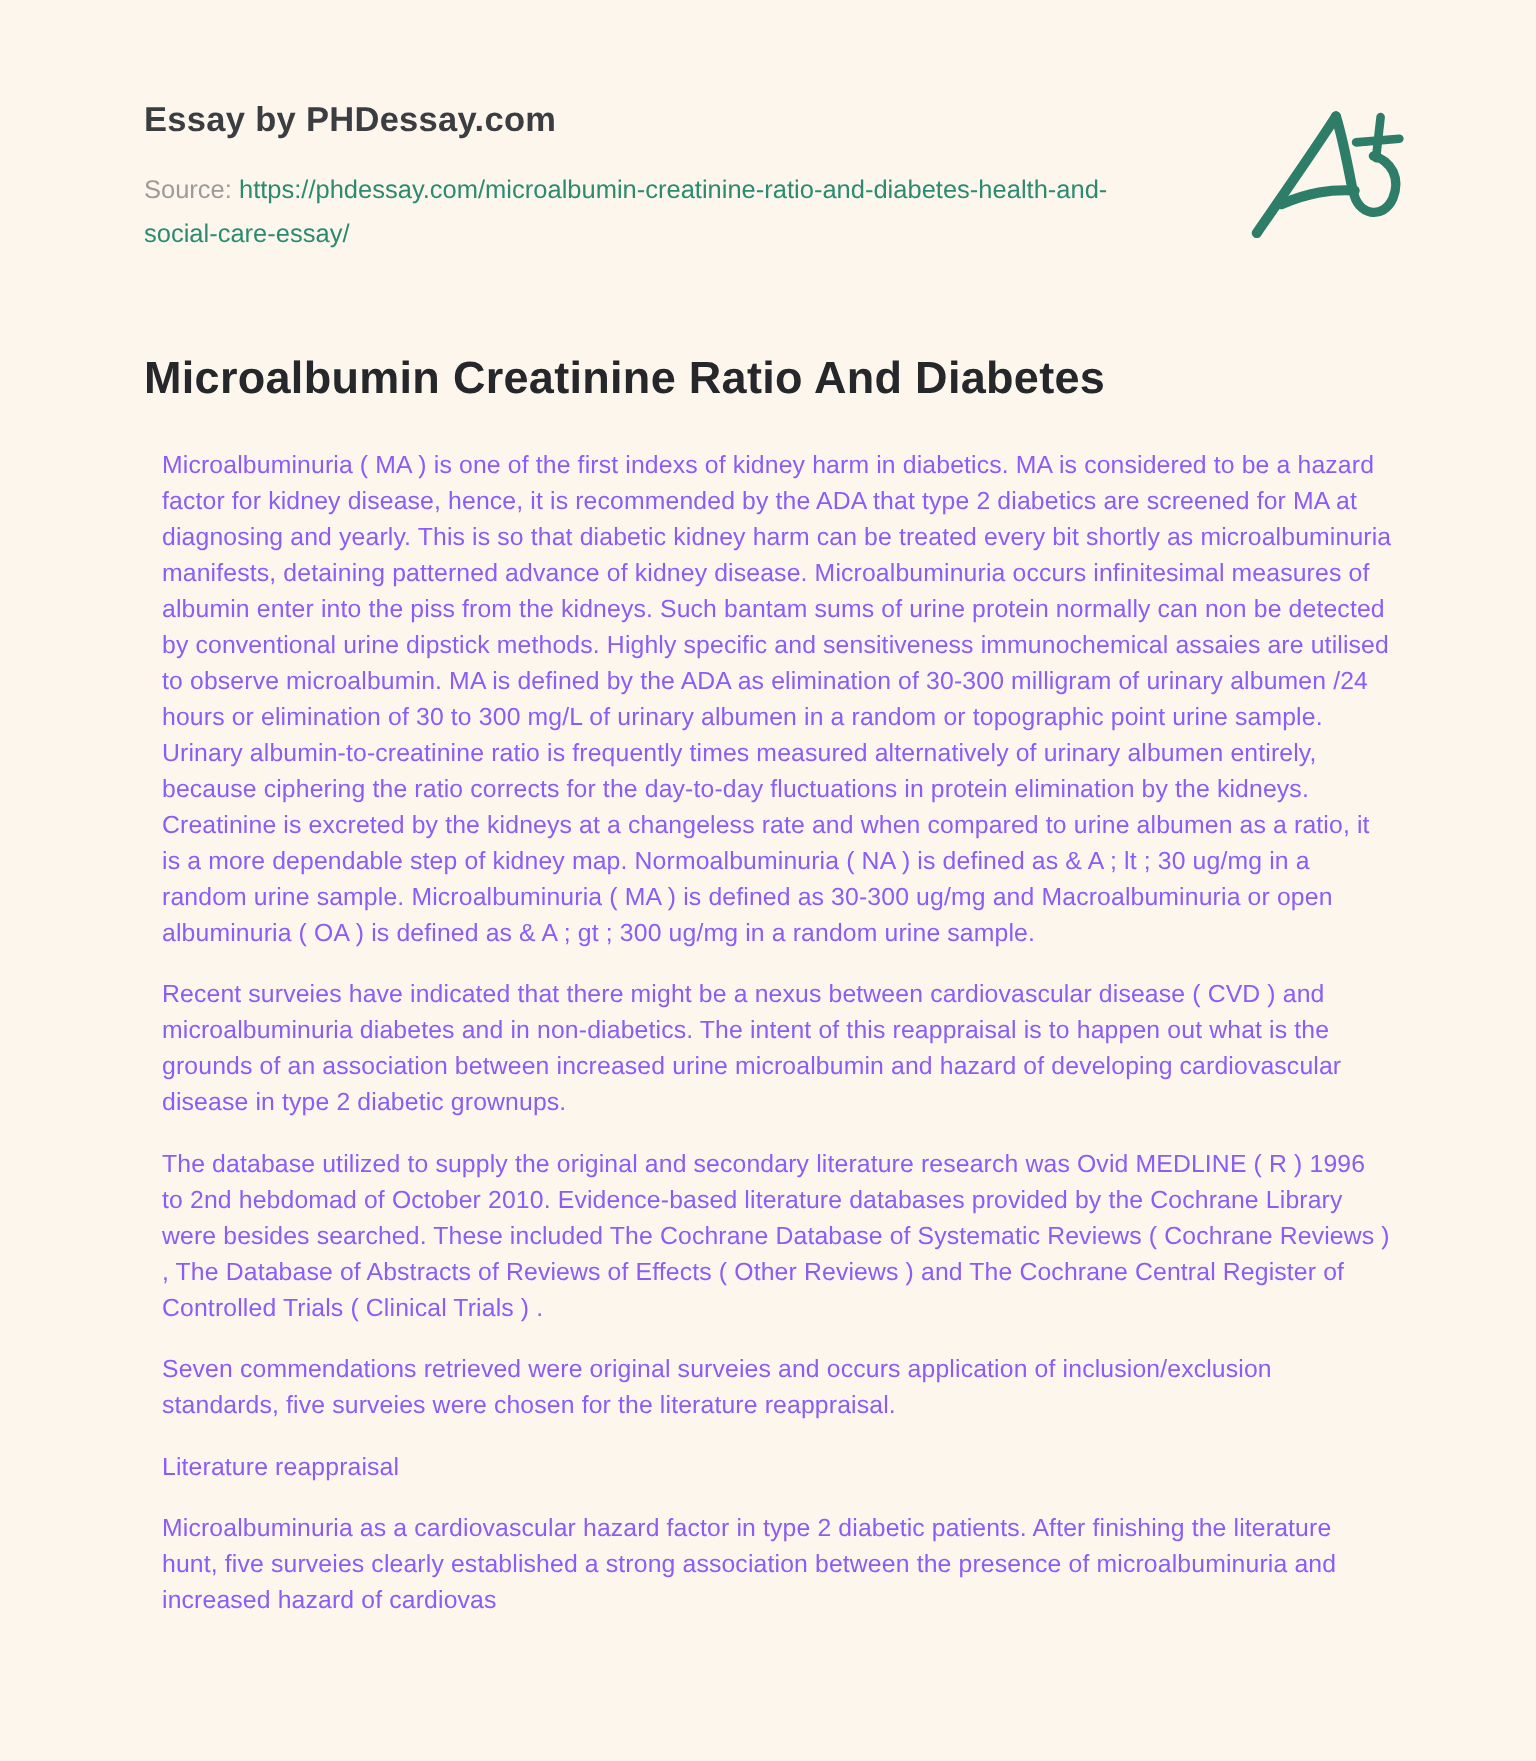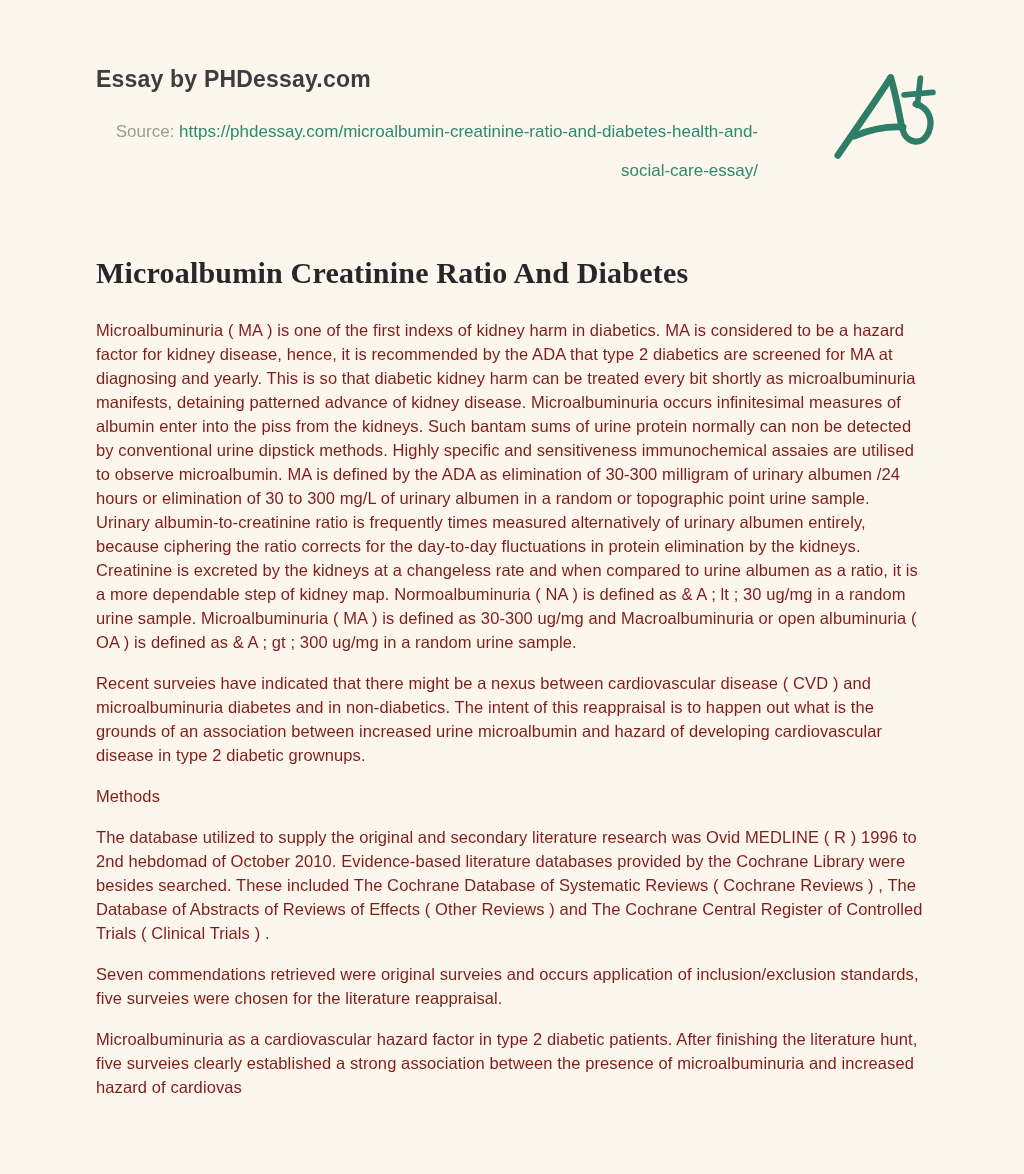--- a/index.html
+++ b/index.html
@@ -27,25 +27,24 @@
     font-size: 23px;
     font-weight: 700;
     color: #3c3d41;
     letter-spacing: 0.2px;
     line-height: 26px;
   }
   .source {
     margin: 20px 0 0 0;
     max-width: 662px;
     font-size: 17px;
-    line-height: 39px;
+    line-height: 29px;
     color: #9c9b97;
     overflow-wrap: anywhere;
     word-break: break-word;
-    text-align: right;
   }
   .source-url {
     color: #2b8a70;
     text-decoration: none;
     cursor: pointer;
   }
   .logo {
     flex: 0 0 auto;
     margin-top: 2px;
     margin-right: -8px;
@@ -55,27 +54,26 @@
     width: 108px;
     height: 96px;
   }
   .essay-title {
     margin: 64px 0 26px 0;
     font-size: 30px;
     line-height: 38px;
     font-weight: 700;
     color: #26272b;
     letter-spacing: 0.2px;
-    font-family: Liberation Serif, serif;
   }
   .essay-body p {
-    margin: 0 0 17px 0;
+    margin: 0 0 17px 12px;
     font-size: 16.5px;
     line-height: 24px;
-    color: #7f1d1d;
+    color: #8b5cf6;
     letter-spacing: 0.1px;
   }
 </style>
 </head>
 <body>
 
 <div class="page">
 
   <header class="page-header">
     <div class="header-text">
@@ -102,24 +100,24 @@
     </div>
   </header>
 
   <main class="essay-body">
     <h1 class="essay-title">Microalbumin Creatinine Ratio And Diabetes</h1>
 
     <p>Microalbuminuria ( MA ) is one of the first indexs of kidney harm in diabetics. MA is considered to be a hazard factor for kidney disease, hence, it is recommended by the ADA that type 2 diabetics are screened for MA at diagnosing and yearly. This is so that diabetic kidney harm can be treated every bit shortly as microalbuminuria manifests, detaining patterned advance of kidney disease. Microalbuminuria occurs infinitesimal measures of albumin enter into the piss from the kidneys. Such bantam sums of urine protein normally can non be detected by conventional urine dipstick methods. Highly specific and sensitiveness immunochemical assaies are utilised to observe microalbumin. MA is defined by the ADA as elimination of 30-300 milligram of urinary albumen /24 hours or elimination of 30 to 300 mg/L of urinary albumen in a random or topographic point urine sample. Urinary albumin-to-creatinine ratio is frequently times measured alternatively of urinary albumen entirely, because ciphering the ratio corrects for the day-to-day fluctuations in protein elimination by the kidneys. Creatinine is excreted by the kidneys at a changeless rate and when compared to urine albumen as a ratio, it is a more dependable step of kidney map. Normoalbuminuria ( NA ) is defined as &amp; A ; lt ; 30 ug/mg in a random urine sample. Microalbuminuria ( MA ) is defined as 30-300 ug/mg and Macroalbuminuria or open albuminuria ( OA ) is defined as &amp; A ; gt ; 300 ug/mg in a random urine sample.</p>
 
     <p>Recent surveies have indicated that there might be a nexus between cardiovascular disease ( CVD ) and microalbuminuria diabetes and in non-diabetics. The intent of this reappraisal is to happen out what is the grounds of an association between increased urine microalbumin and hazard of developing cardiovascular disease in type 2 diabetic grownups.</p>
 
-    <p>Methods</p>
 
     <p>The database utilized to supply the original and secondary literature research was Ovid MEDLINE ( R ) 1996 to 2nd hebdomad of October 2010. Evidence-based literature databases provided by the Cochrane Library were besides searched. These included The Cochrane Database of Systematic Reviews ( Cochrane Reviews ) , The Database of Abstracts of Reviews of Effects ( Other Reviews ) and The Cochrane Central Register of Controlled Trials ( Clinical Trials ) .</p>
 
 
     <p>Seven commendations retrieved were original surveies and occurs application of inclusion/exclusion standards, five surveies were chosen for the literature reappraisal.</p>
 
+    <p>Literature reappraisal</p>
 
     <p>Microalbuminuria as a cardiovascular hazard factor in type 2 diabetic patients. After finishing the literature hunt, five surveies clearly established a strong association between the presence of microalbuminuria and increased hazard of cardiovas</p>
   </main>
 
 </div>
 
 </body></html>

